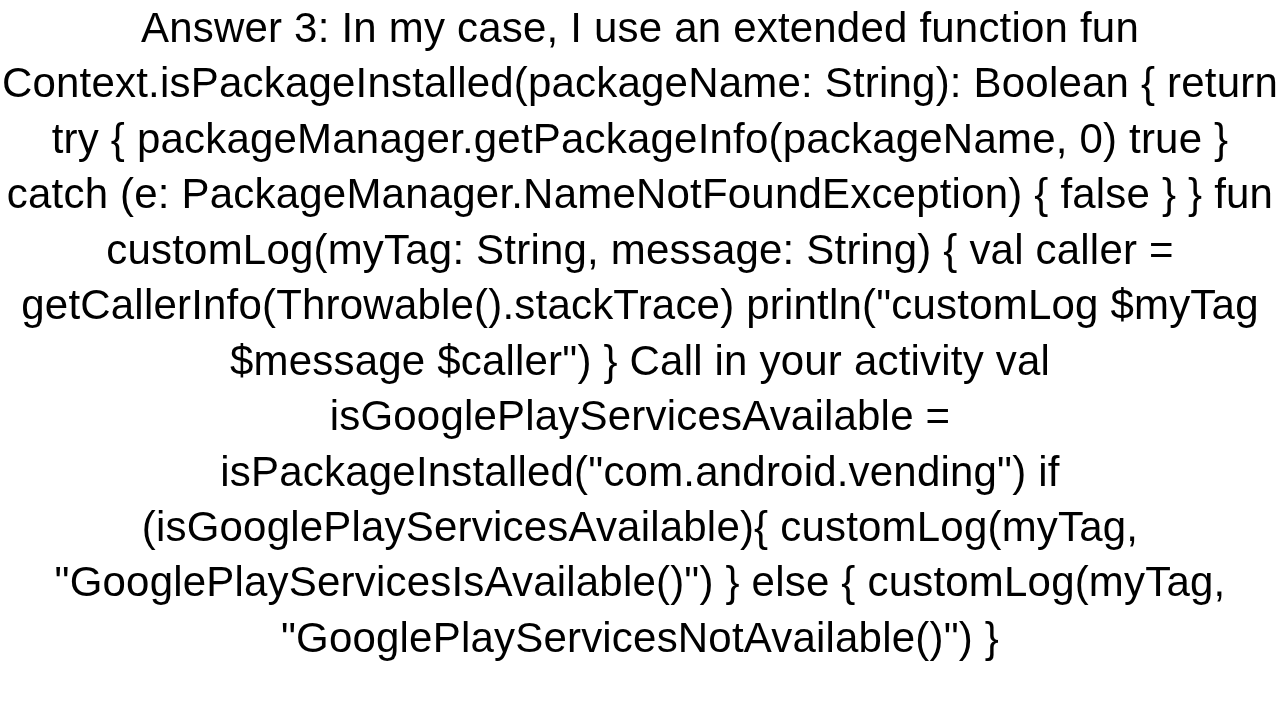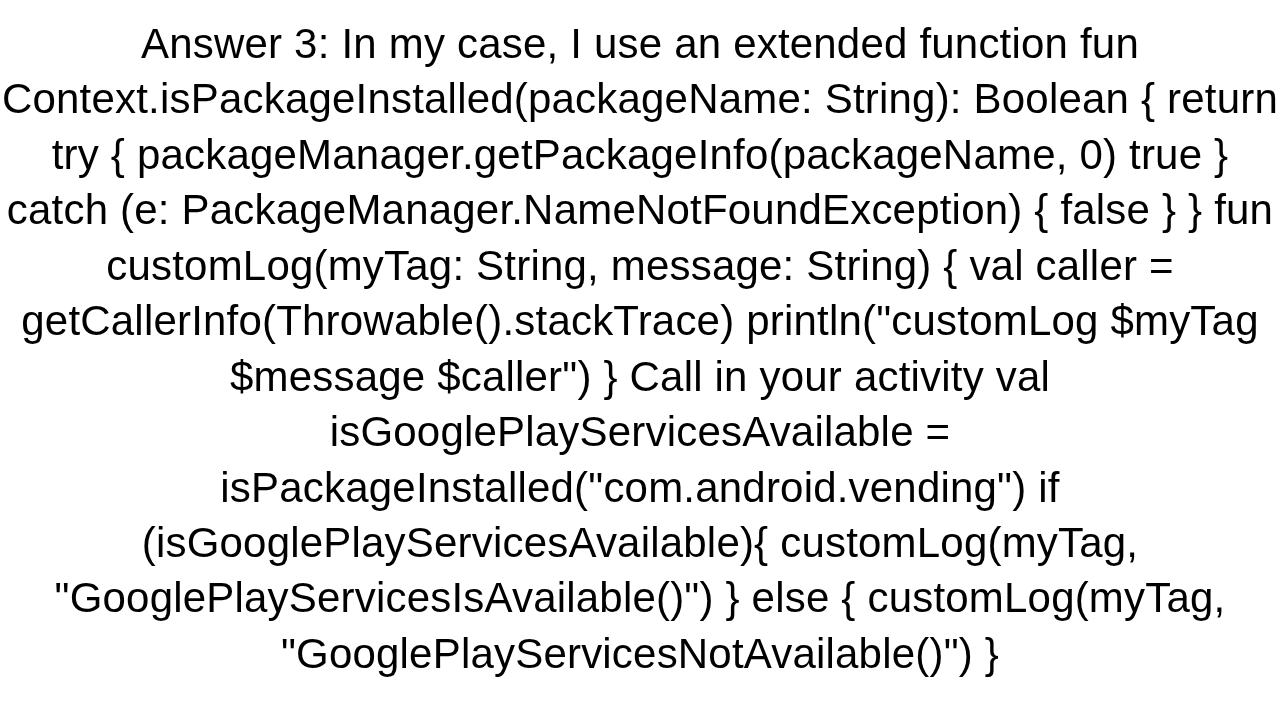--- a/index.html
+++ b/index.html
@@ -16,21 +16,21 @@
     }
     .content {
       width: 100%;
       height: 100%;
       text-align: center;
       font-size: 42px;
       line-height: 1.32;
       color: #000000;
       letter-spacing: 0.2px;
       font-weight: 400;
-      padding-top: 16px;
+      padding-top: 0;
     }
   </style>
 </head>
 <body>
 
 <div class="content">
   <span>Answer 3: In my case, I use an extended function fun Context.isPackageInstalled(packageName: String): Boolean {     return try {         packageManager.getPackageInfo(packageName, 0)         true     } catch (e: PackageManager.NameNotFoundException) {         false     } } fun customLog(myTag: String, message: String) {     val caller = getCallerInfo(Throwable().stackTrace)     println("customLog $myTag $message $caller") }  Call in your activity val isGooglePlayServicesAvailable = isPackageInstalled("com.android.vending") if (isGooglePlayServicesAvailable){     customLog(myTag, "GooglePlayServicesIsAvailable()") }         else {     customLog(myTag, "GooglePlayServicesNotAvailable()") }</span>
 </div>
 
 </body></html>

